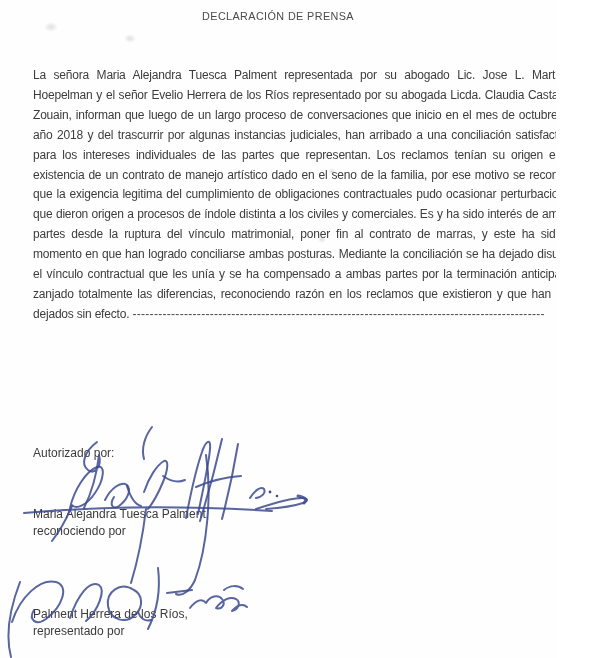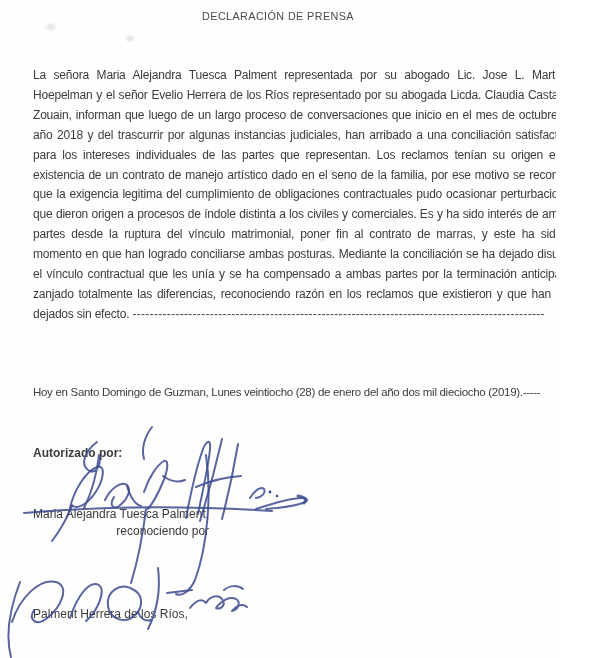--- a/index.html
+++ b/index.html
@@ -53,29 +53,27 @@
     letter-spacing: -0.3px;
     white-space: nowrap;
     color: #3c3c3c;
   }
   .authorized {
     position: absolute;
     top: 446px;
     left: 33px;
     font-size: 12px;
     color: #3c3c3c;
-    font-weight: bold;
   }
   .sign-block {
     position: absolute;
     left: 33px;
     font-size: 12px;
     line-height: 17.4px;
     color: #3a3a3a;
-    text-align: right;
   }
   .sign-block-1 { top: 506px; }
   .sign-block-2 { top: 606px; }
   .signature-svg {
     position: absolute;
     top: 0;
     left: 0;
     width: 600px;
     height: 658px;
   }
@@ -92,31 +90,31 @@
 
   <div class="doc-title">DECLARACIÓN DE PRENSA</div>
 
   <div class="smudge" style="left:44px; top:22px; width:14px; height:10px;"></div>
   <div class="smudge" style="left:124px; top:34px; width:12px; height:9px;"></div>
   <div class="smudge" style="left:328px; top:168px; width:8px; height:7px;"></div>
   <div class="smudge" style="left:318px; top:236px; width:8px; height:7px;"></div>
 
   <div class="body-paragraph"><span>La señora Maria Alejandra Tuesca Palment representada por su abogado Lic. Jose L. Martínez Hoepelman y el señor Evelio Herrera de los Ríos representado por su abogada Licda. Claudia Castaños Zouain, informan que luego de un largo proceso de conversaciones que inicio en el mes de octubre del año 2018 y del trascurrir por algunas instancias judiciales, han arribado a una conciliación satisfactoria para los intereses individuales de las partes que representan. Los reclamos tenían su origen en la existencia de un contrato de manejo artístico dado en el seno de la familia, por ese motivo se reconoce que la exigencia legitima del cumplimiento de obligaciones contractuales pudo ocasionar perturbaciones que dieron origen a procesos de índole distinta a los civiles y comerciales. Es y ha sido interés de ambas partes desde la ruptura del vínculo matrimonial, poner fin al contrato de marras, y este ha sido el momento en que han logrado conciliarse ambas posturas. Mediante la conciliación se ha dejado disuelto el vínculo contractual que les unía y se ha compensado a ambas partes por la terminación anticipada, zanjado totalmente las diferencias, reconociendo razón en los reclamos que existieron y que han sido dejados sin efecto. </span><span class="dash-run">------------------------------------------------------------------------------------------------</span></div>
 
-  <div class="date-line">Hoy en Santo Domingo de Guzman, Lunes veintiocho (28) de enero del año dos mil dieciocho (2019).-----</div>
 
   <div class="authorized">Autorizado por:</div>
 
   <div class="sign-block sign-block-1">
     <div>Maria Alejandra Tuesca Palment,</div>
     <div>reconociendo por</div>
   </div>
 
   <div class="sign-block sign-block-2">
     <div>Palment Herrera de los Ríos,</div>
+    <div>representado por</div>
   </div>
 
   <svg class="signature-svg" viewBox="0 0 600 658">
     <g stroke="#3c4a8e" stroke-opacity="0.85" fill="none" stroke-width="2" stroke-linecap="round" stroke-linejoin="round">
 
       <path d="M 97,442 C 85,451 80,464 88,470 C 95,475 102,466 99,455 C 97,472 92,492 84,508"></path>
 
       <path d="M 152,427 C 145,436 141,448 144,459"></path>
 
       <path d="M 70,508 C 74,490 86,471 97,467 C 106,464 104,480 95,493 C 87,505 76,510 72,505"></path>

